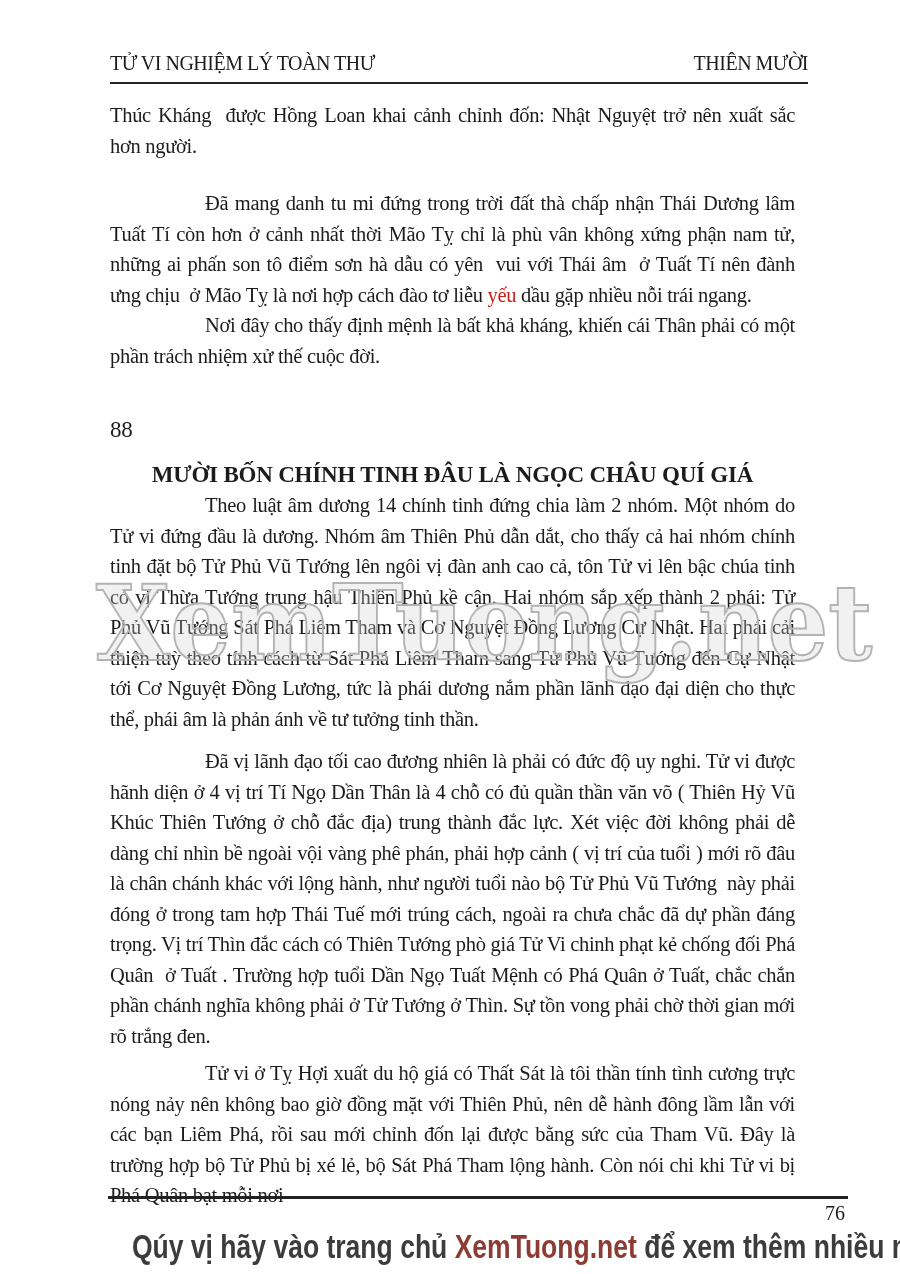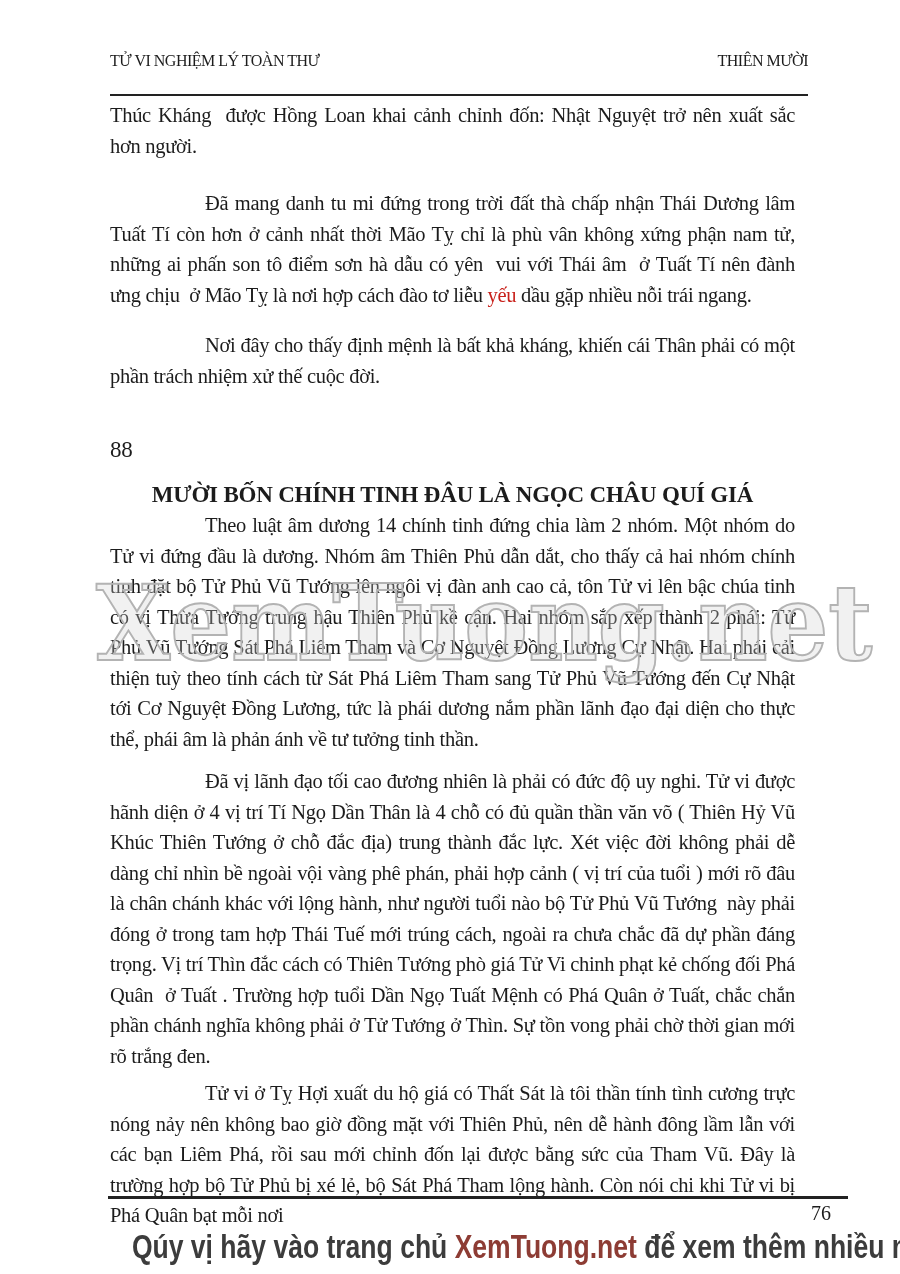--- a/index.html
+++ b/index.html
@@ -8,34 +8,34 @@
     background:var(--background,#ffffff);
     font-family:"Liberation Serif", serif;
     color:var(--body-text,#1c1c1c);
     overflow:hidden;
   }
   
   .hdr{
     position:absolute;top:52px;left:110px;right:92px;
     display:flex;justify-content:space-between;align-items:flex-end;
     border-bottom:2px solid var(--rule,#1a1a1a);
-    padding-bottom:24px;
-    font-size:16px;letter-spacing:-0.5px;white-space:nowrap;
+    padding-bottom:7px;
+    font-size:20px;letter-spacing:-0.5px;white-space:nowrap;
   }
   
   .body-text{
     position:absolute;top:84px;left:110px;width:685px;
     text-align:justify;
     font-size:20.5px;line-height:30.5px;letter-spacing:-0.3px;
   }
   .para{margin:0;white-space:pre-wrap;}
   .indent{text-indent:95px;}
   .p1{margin-top:16px;}
   .p2{margin-top:27px;}
-  .p3{margin-top:20px;}
+  .p3{}
   .red{color:var(--highlight,#c8201a);}
   .section-number{margin-top:46px;font-size:23px;line-height:26px;}
   .section-title{
     margin:17px 0 0 0;font-size:23px;line-height:30px;
     font-weight:bold;text-align:center;letter-spacing:-0.2px;
   }
   .sp0{}
   .sp1{margin-top:12px;}
   .sp2{margin-top:7px;}
   
@@ -47,21 +47,21 @@
     -webkit-text-stroke:2px var(--watermark-stroke,#b3b3b3);
     transform:scaleX(0.92);transform-origin:left center;
     pointer-events:none;
   }
   
   .footer-rule{
     position:absolute;left:108px;right:52px;top:1196px;height:3px;
     background:var(--rule,#2a2a2a);
   }
   .page-number{
-    position:absolute;top:1201px;right:69px;
+    position:absolute;top:1201px;right:55px;
     font-size:20px;line-height:24px;
   }
   .site-banner{
     position:absolute;top:1224px;left:0;width:100%;text-align:center;
     font-family:"Liberation Sans", sans-serif;
     font-size:34px;line-height:44px;font-weight:bold;
     color:var(--banner-text,#3c3c3c);
   }
   .banner-inner{
     display:inline-block;white-space:nowrap;

